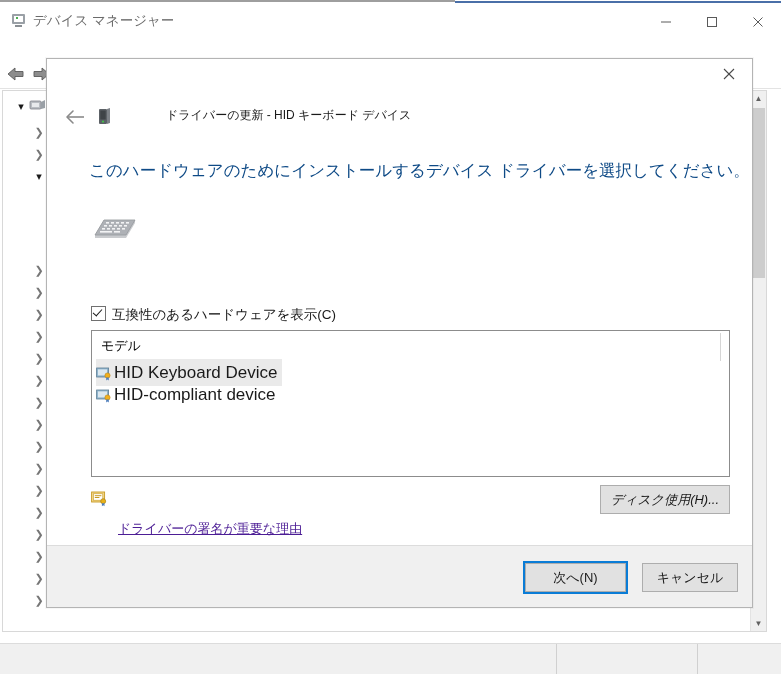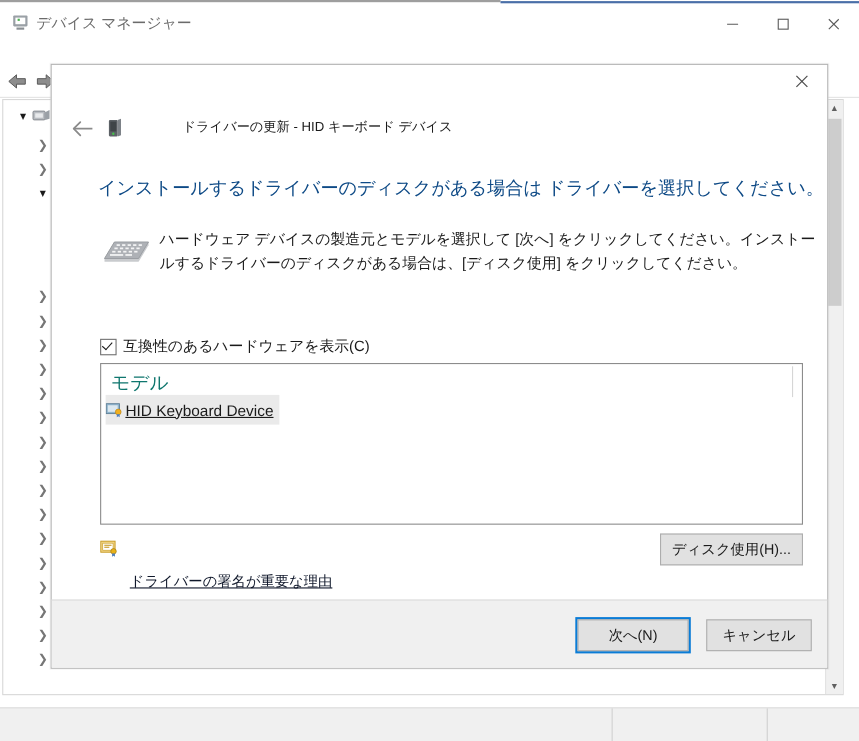--- a/index.html
+++ b/index.html
@@ -149,21 +149,21 @@
   }
 
   .dlg-desc-icon { position: absolute; left: 45px; top: 157px; width: 46px; height: 30px; }
   .dlg-desc {
     position: absolute; left: 98px; top: 148px; width: 600px;
     font-size: 13.5px; color: #1a1a1a; line-height: 1.65;
   }
 
   .dlg-check {
     position: absolute; left: 44px; top: 247px;
-    display: flex; align-items: center;
+    display: flex; 
     font-size: 13.5px; color: #1a1a1a; white-space: nowrap;
   }
   .cb-box {
     width: 13px; height: 13px; margin-right: 6px;
     border: 1px solid #707070; background: #fff;
     position: relative; flex: 0 0 13px;
   }
   .cb-box::after {
     content: ""; position: absolute;
     left: 3px; top: 0px; width: 4px; height: 8px;
@@ -172,55 +172,55 @@
   }
 
   .dlg-list {
     position: absolute; left: 44px; top: 271px;
     width: 637px; height: 145px;
     background: #ffffff; border: 1px solid #8c8c8c;
     overflow: hidden;
   }
   .list-hdr {
     position: absolute; left: 9px; top: 6px;
-    font-size: 17px; color: #0f766e;
+    font-size: 13px; color: #000000;
   }
   .list-items { position: absolute; left: 4px; top: 28px; right: 4px; }
   .list-item {
     height: 27px; display: inline-flex; align-items: center;
-    font-size: 14px; color: #1a1a1a;
-    padding-right: 5px; white-space: nowrap; text-decoration: underline;
+    font-size: 17px; color: #1a1a1a;
+    padding-right: 5px; white-space: nowrap;
   }
   .list-row { height: 22px; }
   .list-item.sel { background: #eaeaea; }
   .li-ico { width: 16px; height: 14px; margin-right: 2px; flex: 0 0 16px; }
   .list-divider {
     position: absolute; right: 8px; top: 2px; width: 1px; height: 28px;
     background: #d6d6d6;
   }
 
   .sig-icon { position: absolute; left: 44px; top: 432px; width: 18px; height: 16px; }
   .sig-text {
     position: absolute; left: 71px; top: 431px;
     font-size: 13px; color: #1a1a1a; white-space: nowrap;
   }
   .sig-link {
     position: absolute; left: 71px; top: 461px;
-    font-size: 13px; color: #0f172a;
+    font-size: 13px; color: #4c1d95;
     text-decoration: underline; white-space: nowrap; cursor: pointer;
   }
 
   .btn {
     position: absolute;
     font-size: 13px; color: #1a1a1a;
     background: #e1e1e1; border: 1px solid #adadad;
     display: flex; align-items: center; justify-content: center;
     white-space: nowrap;
   }
-  .btn-disk { left: 553px; top: 426px; width: 128px; height: 27px; }
+  .btn-disk { left: 553px; top: 426px; width: 128px; height: 27px; font-style: italic; }
 
   .dlg-footer {
     position: absolute; left: 0; right: 0; bottom: 0; height: 61px;
     background: #f0f0f0; border-top: 1px solid #dcdcdc;
   }
   .btn-next {
     right: 126px; top: 17px; width: 99px; height: 27px;
     background: #e1e1e1; border: 1px solid #adadad;
     box-shadow: 0 0 0 2px #0a7cd6;
   }
@@ -399,21 +399,21 @@
     <span class="dlg-hdr-icon">
       <svg width="18" height="20" viewBox="0 0 18 20">
         <rect x="4" y="2" width="8" height="15" rx="1" fill="#5c6166"></rect>
         <rect x="5.3" y="3.5" width="5.4" height="9" fill="#3f4448"></rect>
         <circle cx="8" cy="14.6" r="1.1" fill="#44c24a"></circle>
         <path d="M12 2 L15 1 L15 16 L12 17 Z" fill="#7d8288"></path>
       </svg>
     </span>
     <div class="dlg-hdr-text">ドライバーの更新 - HID キーボード デバイス</div>
 
-    <div class="dlg-heading">インストールするドライバーのディスクがある場合は ドライバーを選択してください。</div>
+    <div class="dlg-heading">このハードウェアのためにインストールするデバイス ドライバーを選択してください。</div>
 
     <span class="dlg-desc-icon">
       <svg width="46" height="30" viewBox="0 0 46 30">
         <g transform="translate(2,4)">
           <path d="M10 0 L41 0 L32 15 L1 15 Z" fill="#c3c6c9" stroke="#8e9296" stroke-width="0.8"></path>
           <path d="M10 0 L41 0 L41 3 L32 18 L1 18 L1 15 Z" fill="#9da1a5" opacity="0.55"></path>
           <g fill="#ffffff" opacity="0.85">
             <rect x="12" y="2" width="3" height="1.6"></rect>
               <rect x="17" y="2" width="3" height="1.6"></rect>
             <rect x="22" y="2" width="3" height="1.6"></rect>
@@ -428,21 +428,20 @@
               <rect x="13" y="8" width="3" height="1.6"></rect>
             <rect x="18" y="8" width="3" height="1.6"></rect>
               <rect x="23" y="8" width="3" height="1.6"></rect>
             <rect x="28" y="8" width="3" height="1.6"></rect>
             <rect x="6" y="11" width="12" height="1.6"></rect>
               <rect x="20" y="11" width="6" height="1.6"></rect>
           </g>
         </g>
       </svg>
     </span>
-    <div class="dlg-desc">ハードウェア デバイスの製造元とモデルを選択して [次へ] をクリックしてください。インストールするドライバーのディスクがある場合は、[ディスク使用] をクリックしてください。</div>
 
     <div class="dlg-check">
       <span class="cb-box"></span>
       <span>互換性のあるハードウェアを表示(C)</span>
     </div>
 
     <div class="dlg-list">
       <div class="list-hdr">モデル</div>
       <div class="list-divider"></div>
       <div class="list-items">
@@ -452,20 +451,33 @@
               <svg width="16" height="14" viewBox="0 0 16 14">
                 <rect x="0.6" y="1" width="12" height="9" fill="#8fb4cc" stroke="#5d7e96" stroke-width="0.8"></rect>
                 <rect x="2" y="2.4" width="9" height="6" fill="#dce8f0"></rect>
                 <circle cx="11.5" cy="8.5" r="2.6" fill="#f2b01e" stroke="#b8831a" stroke-width="0.6"></circle>
                 <path d="M10.2 10.6 L10.2 13.4 L11.5 12.4 L12.8 13.4 L12.8 10.6 Z" fill="#4f7fbe"></path>
               </svg>
             </span>
             <span>HID Keyboard Device</span>
           </span>
         </div>
+        <div class="list-row">
+          <span class="list-item">
+            <span class="li-ico">
+              <svg width="16" height="14" viewBox="0 0 16 14">
+                <rect x="0.6" y="1" width="12" height="9" fill="#8fb4cc" stroke="#5d7e96" stroke-width="0.8"></rect>
+                <rect x="2" y="2.4" width="9" height="6" fill="#dce8f0"></rect>
+                <circle cx="11.5" cy="8.5" r="2.6" fill="#f2b01e" stroke="#b8831a" stroke-width="0.6"></circle>
+                <path d="M10.2 10.6 L10.2 13.4 L11.5 12.4 L12.8 13.4 L12.8 10.6 Z" fill="#4f7fbe"></path>
+              </svg>
+            </span>
+            <span>HID-compliant device</span>
+          </span>
+        </div>
       </div>
     </div>
 
     <span class="sig-icon">
       <svg width="18" height="16" viewBox="0 0 18 16">
         <rect x="0.6" y="1" width="13" height="10" fill="#f3d78a" stroke="#c79a23" stroke-width="0.9"></rect>
         <rect x="2.4" y="2.8" width="9.4" height="6.4" fill="#ffffff" stroke="#c79a23" stroke-width="0.6"></rect>
         <rect x="3.8" y="4.2" width="6.6" height="1" fill="#c79a23"></rect>
         <rect x="3.8" y="6" width="4.6" height="1" fill="#c79a23"></rect>
         <circle cx="12.2" cy="10.2" r="2.5" fill="#e8b219" stroke="#9a7615" stroke-width="0.6"></circle>

